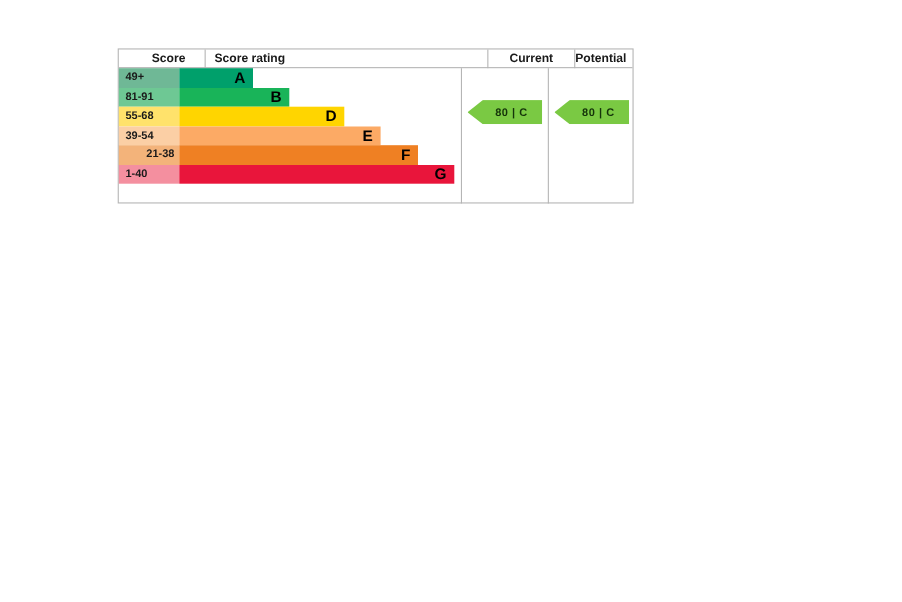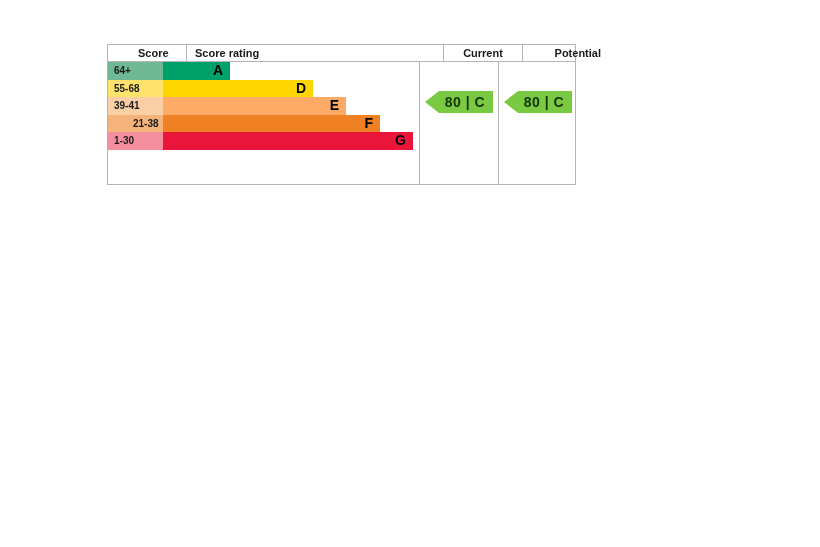--- a/index.html
+++ b/index.html
@@ -63,21 +63,21 @@
   }
   .head-current {
     left: 311px;
     width: 79px;
     text-align: center;
     border-left: 1px solid #b5b5b5;
   }
   .head-potential {
     left: 390px;
     width: 79px;
-    text-align: right;
+    text-align: left;
     border-left: 1px solid #b5b5b5;
   }
 
   
   .epc-bands {
     position: absolute;
     left: 0;
     top: 17px;
     width: 311px;
     height: 123px;
@@ -138,21 +138,21 @@
     position: relative;
     width: 100%;
     height: 22px;
     background: #7ac943;
     clip-path: polygon(0% 50%, 14px 0%, 100% 0%, 100% 100%, 14px 100%);
     display: flex;
     align-items: center;
     justify-content: center;
   }
   .badge-text {
-    font-size: 14px;
+    font-size: 10px;
     font-weight: bold;
     color: #15340a;
     letter-spacing: 0.5px;
     padding-left: 12px;
     white-space: nowrap;
   }
 </style>
 </head>
 <body>
 
@@ -161,43 +161,47 @@
   <div class="epc-head">
     <div class="head-cell head-score">Score</div>
     <div class="head-cell head-rating">Score rating</div>
     <div class="head-cell head-current">Current</div>
     <div class="head-cell head-potential">Potential</div>
   </div>
 
   <div class="epc-bands">
 
     <div class="band-row">
-      <div class="band-score" style="background:#6fb896;">64+</div>
+      <div class="band-score" style="background:#6fb896;">49+</div>
       <div class="band-bar" style="width:67px;background:#00a06b;">A</div>
     </div>
 
+    <div class="band-row">
+      <div class="band-score" style="background:#6ec894;">81-91</div>
+      <div class="band-bar" style="width:100px;background:#19b459;">B</div>
+    </div>
 
 
     <div class="band-row">
       <div class="band-score" style="background:#ffe26b;">55-68</div>
       <div class="band-bar" style="width:150px;background:#ffd500;">D</div>
     </div>
 
     <div class="band-row">
-      <div class="band-score" style="background:#fbcfa5;">39-41</div>
+      <div class="band-score" style="background:#fbcfa5;">39-54</div>
       <div class="band-bar" style="width:183px;background:#fcaa65;">E</div>
     </div>
 
     <div class="band-row">
       <div class="band-score" style="background:#f3b37a;padding-left:25px;">21-38</div>
       <div class="band-bar" style="width:217px;background:#ef8023;">F</div>
     </div>
 
     <div class="band-row">
-      <div class="band-score" style="background:#f48f9f;">1-30</div>
+      <div class="band-score" style="background:#f48f9f;">1-40</div>
       <div class="band-bar" style="width:250px;background:#e9153b;">G</div>
     </div>
 
   </div>
 
   <div class="col-sep sep-current"></div>
   <div class="col-sep sep-potential"></div>
 
   <div class="badge-wrap current">
     <div class="badge">

